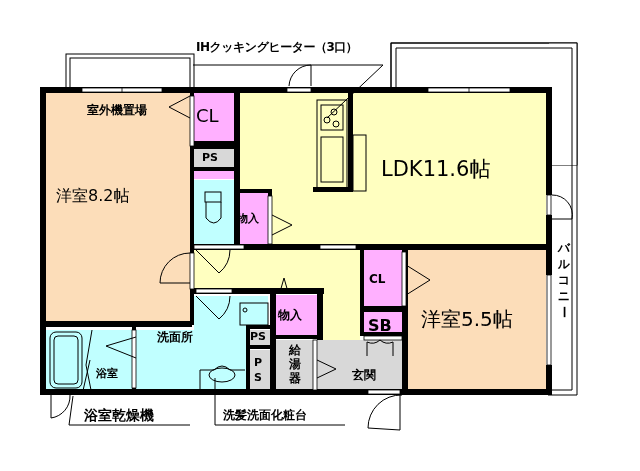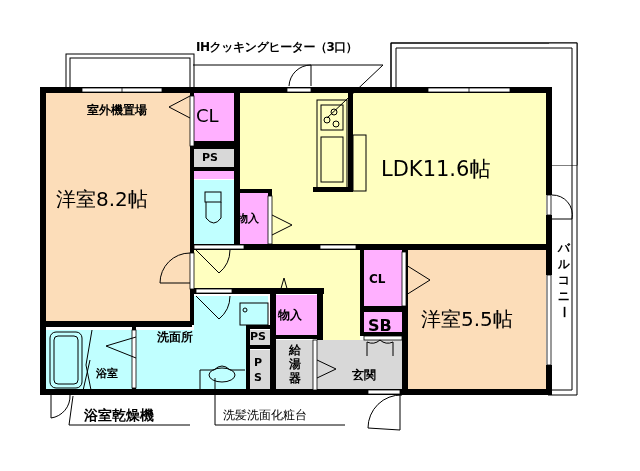--- a/index.html
+++ b/index.html
@@ -160,39 +160,39 @@
   <g class="thin">
     <line x1="193" y1="65" x2="383" y2="65"></line>
     <line x1="383" y1="65" x2="327" y2="118"></line>
     <path d="M73 396 L69 425 L190 425"></path>
     <path d="M215 378 L215 425 L345 425"></path>
   </g>
 </svg>
 
 <div style="position:absolute;left:196px;top:39px;font-size:12px;font-weight:bold;letter-spacing:-0.5px;">IHクッキングヒーター（3口）</div>
 <div style="position:absolute;left:87px;top:66px;font-size:12px;font-weight:bold;margin-top:36px;">室外機置場</div>
-<div style="position:absolute;left:56px;top:186px;font-size:20px;">洋室8.2帖</div>
+<div style="position:absolute;left:56px;top:186px;font-size:16px;">洋室8.2帖</div>
 <div style="position:absolute;left:381px;top:155px;font-size:21px;">LDK11.6帖</div>
 <div style="position:absolute;left:421px;top:306px;font-size:20px;">洋室5.5帖</div>
 <div style="position:absolute;left:196px;top:105px;font-size:18px;">CL</div>
 <div style="position:absolute;left:202px;top:151px;font-size:11px;font-weight:bold;">PS</div>
 <div style="position:absolute;left:237px;top:211px;font-size:11px;font-weight:bold;">物入</div>
 <div style="position:absolute;left:369px;top:272px;font-size:12px;font-weight:bold;">CL</div>
 <div style="position:absolute;left:368px;top:316px;font-size:16px;font-weight:bold;">SB</div>
 <div style="position:absolute;left:278px;top:307px;font-size:12px;font-weight:bold;">物入</div>
 <div style="position:absolute;left:250px;top:330px;font-size:11px;font-weight:bold;">PS</div>
 <div style="position:absolute;left:254px;top:356px;font-size:11px;font-weight:bold;">P</div>
 <div style="position:absolute;left:254px;top:371px;font-size:11px;font-weight:bold;">S</div>
 <div style="position:absolute;left:157px;top:329px;font-size:12px;font-weight:bold;">洗面所</div>
 <div style="position:absolute;left:96px;top:366px;font-size:11px;font-weight:bold;">浴室</div>
 <div style="position:absolute;left:289px;top:342px;font-size:12px;font-weight:bold;">給</div>
 <div style="position:absolute;left:289px;top:356px;font-size:12px;font-weight:bold;">湯</div>
 <div style="position:absolute;left:289px;top:370px;font-size:12px;font-weight:bold;">器</div>
 <div style="position:absolute;left:352px;top:367px;font-size:12px;font-weight:bold;">玄関</div>
 <div style="position:absolute;left:84px;top:407px;font-size:14px;font-weight:bold;">浴室乾燥機</div>
-<div style="position:absolute;left:223px;top:407px;font-size:12px;font-weight:normal;">洗髪洗面化粧台</div>
+<div style="position:absolute;left:223px;top:407px;font-size:12px;font-weight:bold;">洗髪洗面化粧台</div>
 <div style="position:absolute;left:557px;top:240px;width:14px;font-size:12px;font-weight:bold;line-height:16px;text-align:center;">
   <div>バ</div>
   <div>ル</div>
   <div>コ</div>
   <div>ニ</div>
   <div style="transform:rotate(90deg);">ー</div>
 </div>
 
 </body></html>

